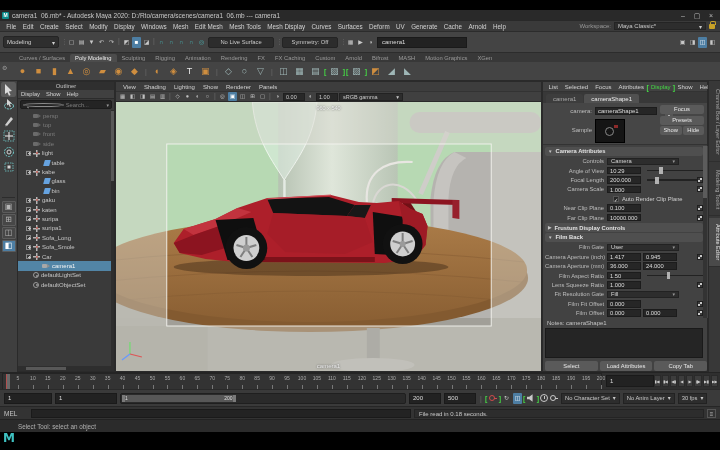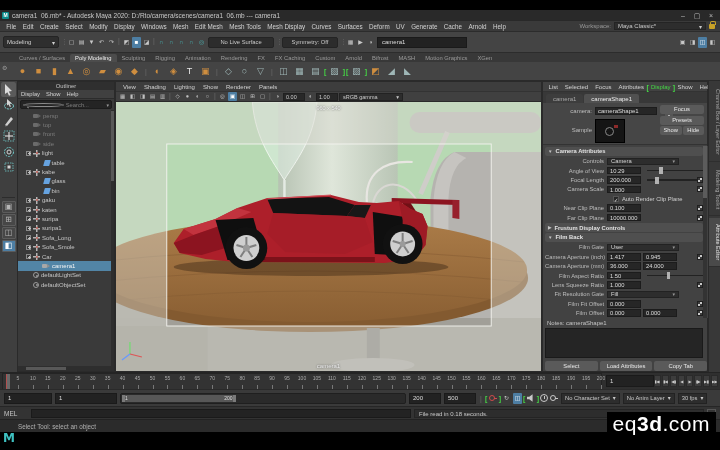--- a/index.html
+++ b/index.html
@@ -946,14 +946,13 @@
       <span class="cmd-input"></span>
       <span class="cmd-output">File read in  0.18 seconds.</span>
       <span class="script-icon">≡</span>
     </div>
 
     <div class="helpline">
       <span>Select Tool: select an object</span>
     </div>
   </div>
 
-  <div class="watermark"><span>eq</span><b>3d</b><span>.com</span></div>
 </div>
 
 </body></html>

